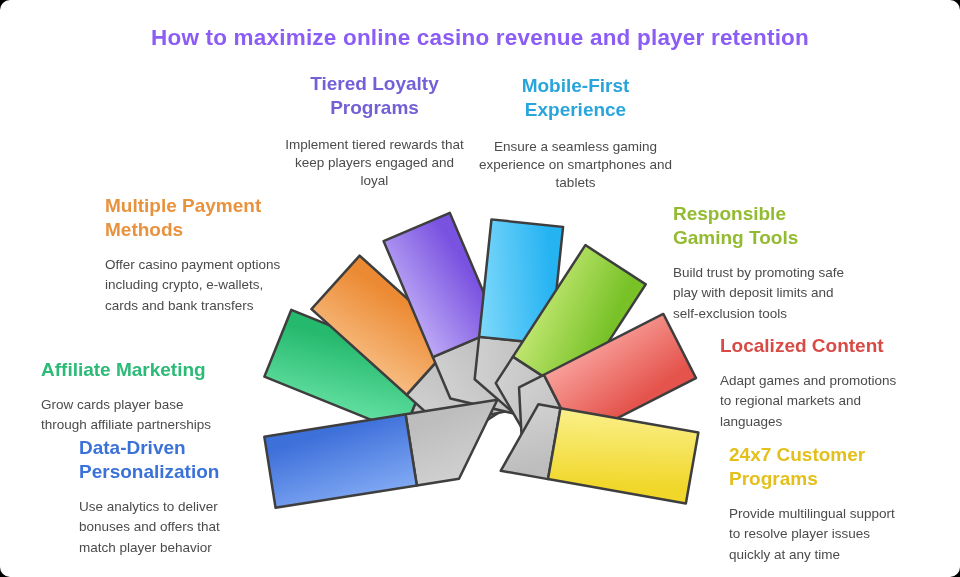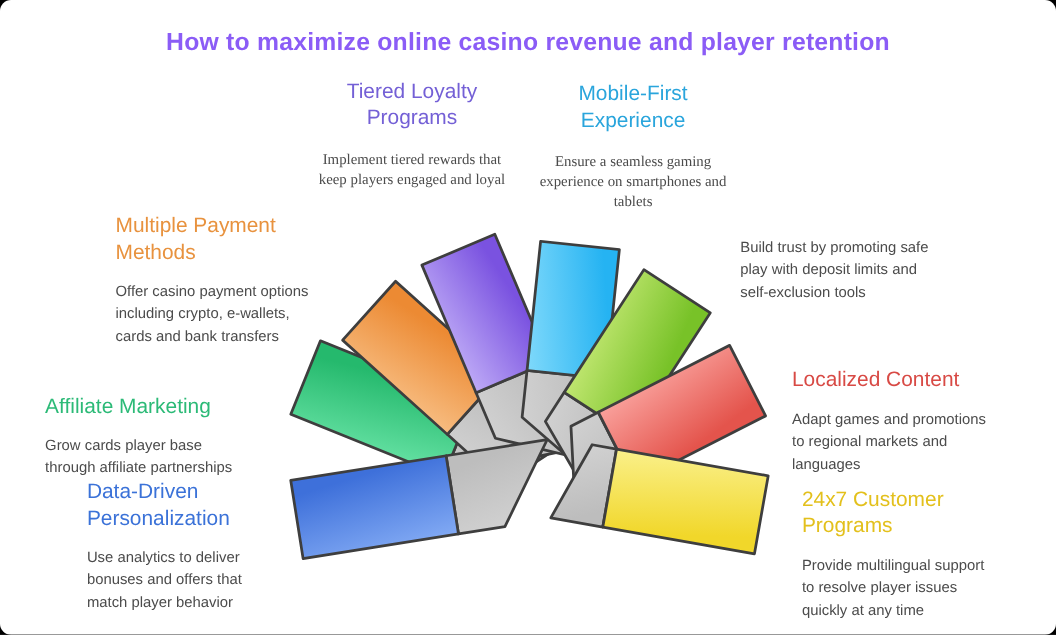--- a/index.html
+++ b/index.html
@@ -6,26 +6,26 @@
   #stage{
     position:relative;width:960px;height:577px;background:#ffffff;
     border-radius:10px;overflow:hidden;
     font-family:"Liberation Sans", sans-serif;
   }
   #title{
     position:absolute;left:0;right:0;top:25px;text-align:center;
     font-size:22.5px;font-weight:700;color:#4a4a4a;letter-spacing:.2px;
   }
   .label-block{position:absolute;}
-  .label-block .heading{font-size:19px;line-height:24px;font-weight:400;}
+  .label-block .heading{font-size:19px;line-height:24px;font-weight:700;}
   .label-block .desc{font-size:13.5px;line-height:1.5;color:#4b4b4b;margin-top:13px;}
   .align-c{text-align:center;}
   .align-r{}
   .align-l{text-align:left;}
-  .desc-tight{line-height:1.32 !important;margin-top:16px !important;font-family:Liberation Serif, serif;}
+  .desc-tight{line-height:1.32 !important;margin-top:16px !important;}
   #fan-svg{position:absolute;left:0;top:0;width:960px;height:577px;}
 
   #blk-tiered    {left:282px;top:72px; width:185px;}
   #blk-mobile    {left:478px;top:74px; width:195px;}
   #blk-payment   {left:105px;top:194px;width:185px;}
   #blk-responsible{left:673px;top:202px;width:172px;}
   #blk-affiliate {left:41px; top:334px;width:182px;margin-top:24px;}
   #blk-localized {left:720px;top:334px;width:178px;}
   #blk-datadriven{left:79px; top:436px;width:150px;}
   #blk-support   {left:729px;top:443px;width:180px;}
@@ -119,20 +119,21 @@
     <div class="heading" style="color: rgb(42, 165, 220);">Mobile-First Experience</div>
     <div class="desc desc-tight">Ensure a seamless gaming experience on smartphones and tablets</div>
   </div>
 
   <div class="label-block align-r" id="blk-payment">
     <div class="heading" style="color: rgb(232, 146, 62);">Multiple Payment Methods</div>
     <div class="desc">Offer casino payment options including crypto, e-wallets, cards and bank transfers</div>
   </div>
 
   <div class="label-block align-l" id="blk-responsible">
+    <div class="heading" style="color: rgb(147, 187, 49);">Responsible Gaming Tools</div>
     <div class="desc">Build trust by promoting safe play with deposit limits and self-exclusion tools</div>
   </div>
 
   <div class="label-block align-r" id="blk-affiliate">
     <div class="heading" style="color: rgb(44, 186, 119);">Affiliate Marketing</div>
     <div class="desc">Grow cards player base through affiliate partnerships</div>
   </div>
 
   <div class="label-block align-r" id="blk-datadriven">
     <div class="heading" style="color: rgb(59, 114, 216);">Data-Driven Personalization</div>

